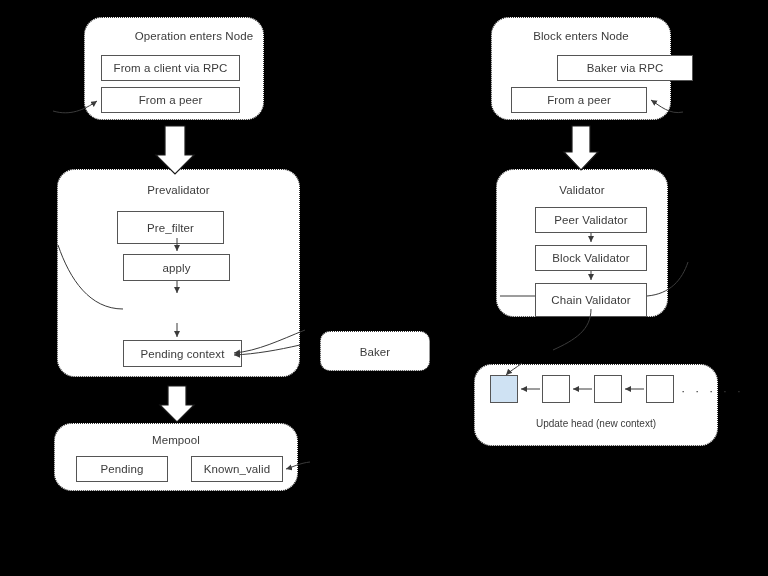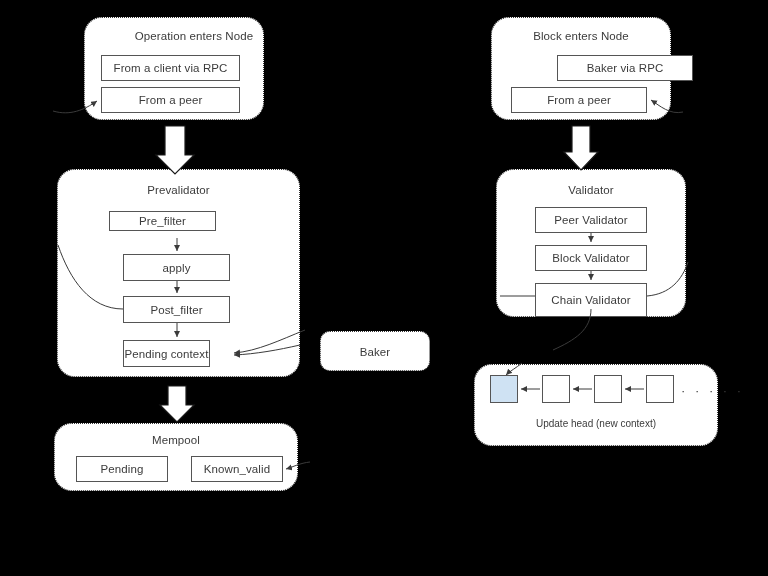--- a/index.html
+++ b/index.html
@@ -91,26 +91,25 @@
 
   <div class="group" style="left:491px; top:17px; width:180px; height:103px;">
     <div class="group-title" style="top:12px;">Block enters Node</div>
   </div>
   <div class="box" style="left:511px; top:55px; width:136px; height:26px;margin-left:46px;">Baker  via RPC</div>
   <div class="box" style="left:511px; top:87px; width:136px; height:26px;">From a peer</div>
 
   <div class="group" style="left:57px; top:169px; width:243px; height:208px;">
     <div class="group-title" style="top:14px;">Prevalidator</div>
   </div>
-  <div class="box" style="left:109px; top:211px; width:107px; height:20px;text-align:right;">Pre_filter</div>
+  <div class="box" style="left:117px; top:211px; width:107px; height:33px;text-align:right;">Pre_filter</div>
   <div class="box" style="left:123px; top:254px; width:107px; height:27px;">apply</div>
-  <div class="box" style="left:123px; top:296px; width:107px; height:27px;">Post_filter</div>
-  <div class="box" style="left:123px; top:340px; width:87px; height:27px;">Pending context</div>
+  <div class="box" style="left:123px; top:340px; width:119px; height:27px;">Pending context</div>
 
-  <div class="group" style="left:496px; top:169px; width:190px; height:148px;">
+  <div class="group" style="left:496px; top:169px; width:172px; height:148px;">
     <div class="group-title" style="top:14px;">Validator</div>
   </div>
   <div class="box" style="left:535px; top:207px; width:112px; height:26px;">Peer Validator</div>
   <div class="box" style="left:535px; top:245px; width:112px; height:26px;">Block Validator</div>
   <div class="box" style="left:535px; top:283px; width:112px; height:34px;">Chain Validator</div>
 
   <div class="group" style="left:320px; top:331px; width:110px; height:40px; border-radius:10px;">
     <div class="group-title" style="top:14px;">Baker</div>
   </div>
 

